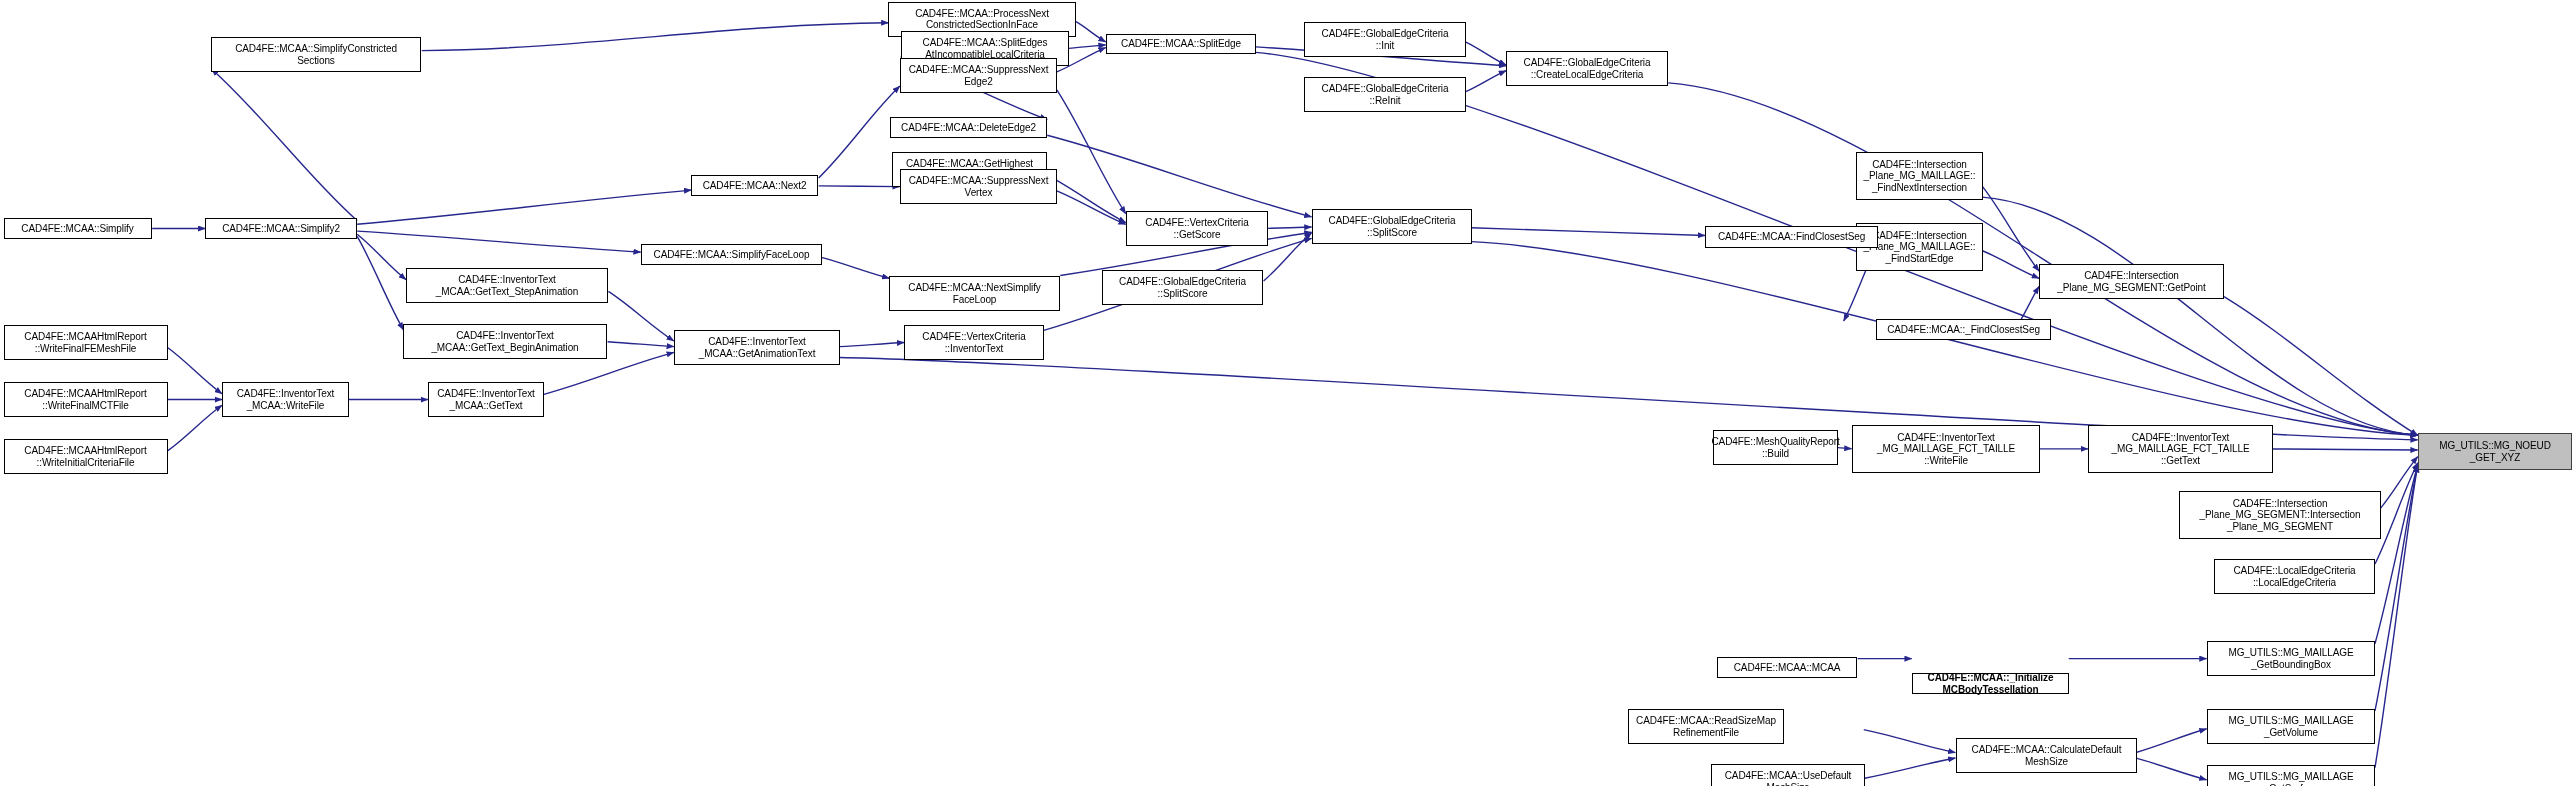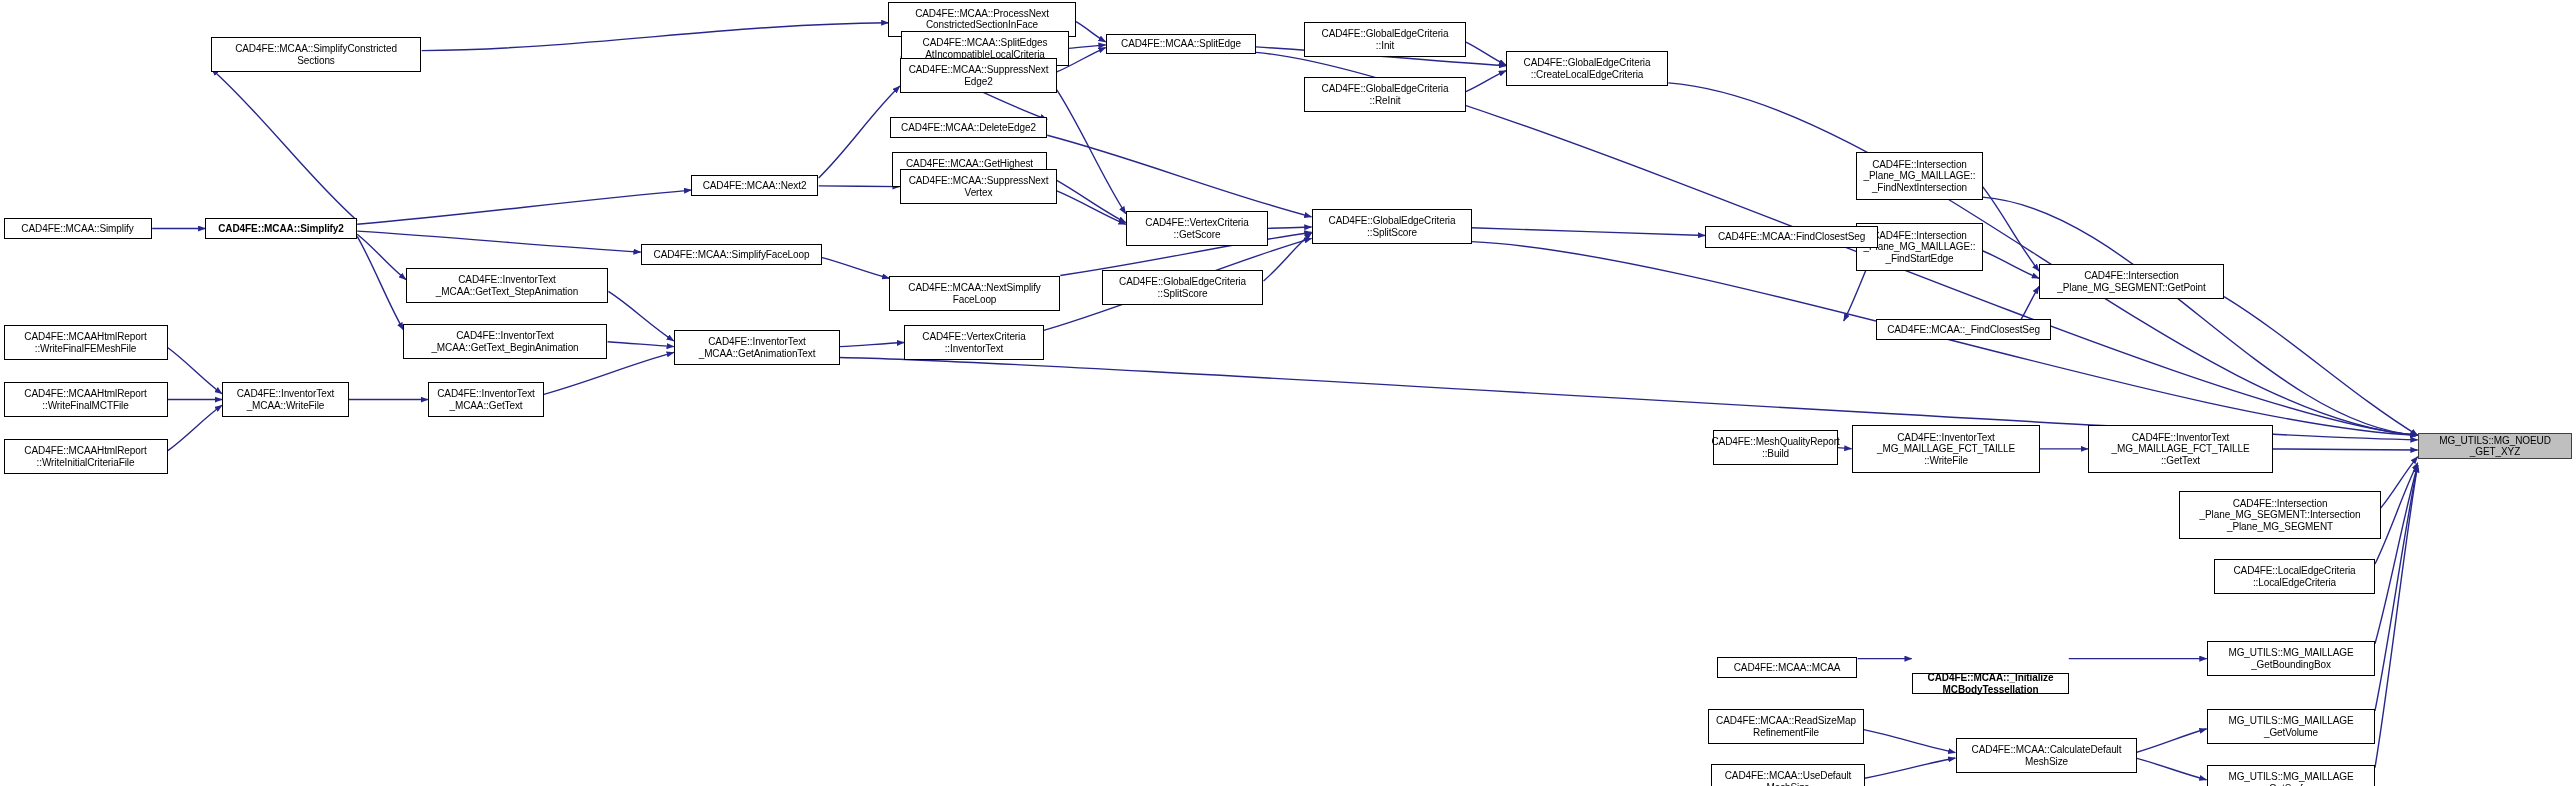--- a/index.html
+++ b/index.html
@@ -139,21 +139,21 @@
 _Plane_MG_SEGMENT::GetPoint</div>
       <div class="node" style="left: 1705px; top: 226px; width: 173px; height: 22px;">CAD4FE::MCAA::FindClosestSeg</div>
       <div class="node" style="left: 1844px; top: 319px; width: 175px; height: 21px; margin-left: 32px;">CAD4FE::MCAA::_FindClosestSeg</div>
       <div class="node" style="left: 1126px; top: 211px; width: 142px; height: 35px;">CAD4FE::VertexCriteria
 ::GetScore</div>
       <div class="node" style="left: 1312px; top: 209px; width: 160px; height: 35px;">CAD4FE::GlobalEdgeCriteria
 ::SplitScore</div>
       <div class="node" style="left: 1102px; top: 270px; width: 161px; height: 35px;">CAD4FE::GlobalEdgeCriteria
 ::SplitScore</div>
       <div class="node" style="left: 3.5px; top: 218px; width: 148px; height: 21px;">CAD4FE::MCAA::Simplify</div>
-      <div class="node" style="left: 205px; top: 218px; width: 152px; height: 21px; font-weight: bold;">CAD4FE::MCAA::Simplify2</div>
+      <div class="node" style="left: 205px; top: 218px; width: 152px; height: 21px;">CAD4FE::MCAA::Simplify2</div>
       <div class="node" style="left: 641px; top: 244px; width: 181px; height: 21px;">CAD4FE::MCAA::SimplifyFaceLoop</div>
       <div class="node" style="left: 889px; top: 264px; width: 171px; height: 35px; margin-top: 12px;">CAD4FE::MCAA::NextSimplify
 FaceLoop</div>
       <div class="node" style="left: 406px; top: 268px; width: 202px; height: 35px;">CAD4FE::InventorText
 _MCAA::GetText_StepAnimation</div>
       <div class="node" style="left: 403px; top: 324px; width: 204px; height: 35px;">CAD4FE::InventorText
 _MCAA::GetText_BeginAnimation</div>
       <div class="node" style="left: 674px; top: 330px; width: 166px; height: 35px;">CAD4FE::InventorText
 _MCAA::GetAnimationText</div>
       <div class="node" style="left: 904px; top: 325px; width: 140px; height: 35px;">CAD4FE::VertexCriteria
@@ -179,27 +179,27 @@
       <div class="node" style="left: 2179px; top: 491px; width: 202px; height: 48px;">CAD4FE::Intersection
 _Plane_MG_SEGMENT::Intersection
 _Plane_MG_SEGMENT</div>
       <div class="node" style="left: 2214px; top: 559px; width: 161px; height: 35px;">CAD4FE::LocalEdgeCriteria
 ::LocalEdgeCriteria</div>
       <div class="node" style="left: 1717px; top: 657px; width: 140px; height: 21px;">CAD4FE::MCAA::MCAA</div>
       <div class="node" style="left: 1912px; top: 673px; width: 157px; height: 21px; font-weight: bold;">CAD4FE::MCAA::_Initialize
 MCBodyTessellation</div>
       <div class="node" style="left: 2207px; top: 641px; width: 168px; height: 35px;">MG_UTILS::MG_MAILLAGE
 _GetBoundingBox</div>
-      <div class="node" style="left: 1708px; top: 709px; width: 156px; height: 35px;">CAD4FE::MCAA::ReadSizeMap
+      <div class="node" style="left: 1628px; top: 709px; width: 156px; height: 35px;">CAD4FE::MCAA::ReadSizeMap
 RefinementFile</div>
       <div class="node" style="left: 1711px; top: 764px; width: 154px; height: 35px;">CAD4FE::MCAA::UseDefault
 MeshSize</div>
       <div class="node" style="left: 1956px; top: 738px; width: 181px; height: 35px;">CAD4FE::MCAA::CalculateDefault
 MeshSize</div>
       <div class="node" style="left: 2207px; top: 709px; width: 168px; height: 35px;">MG_UTILS::MG_MAILLAGE
 _GetVolume</div>
       <div class="node" style="left: 2207px; top: 765px; width: 168px; height: 35px;">MG_UTILS::MG_MAILLAGE
 _GetSurface</div>
-      <div class="node target" style="left: 2418px; top: 433px; width: 154px; height: 26px;">MG_UTILS::MG_NOEUD
+      <div class="node target" style="left: 2418px; top: 433px; width: 154px; height: 37px;">MG_UTILS::MG_NOEUD
 _GET_XYZ</div>
     </div>
 </div>
 
 
 </body></html>

